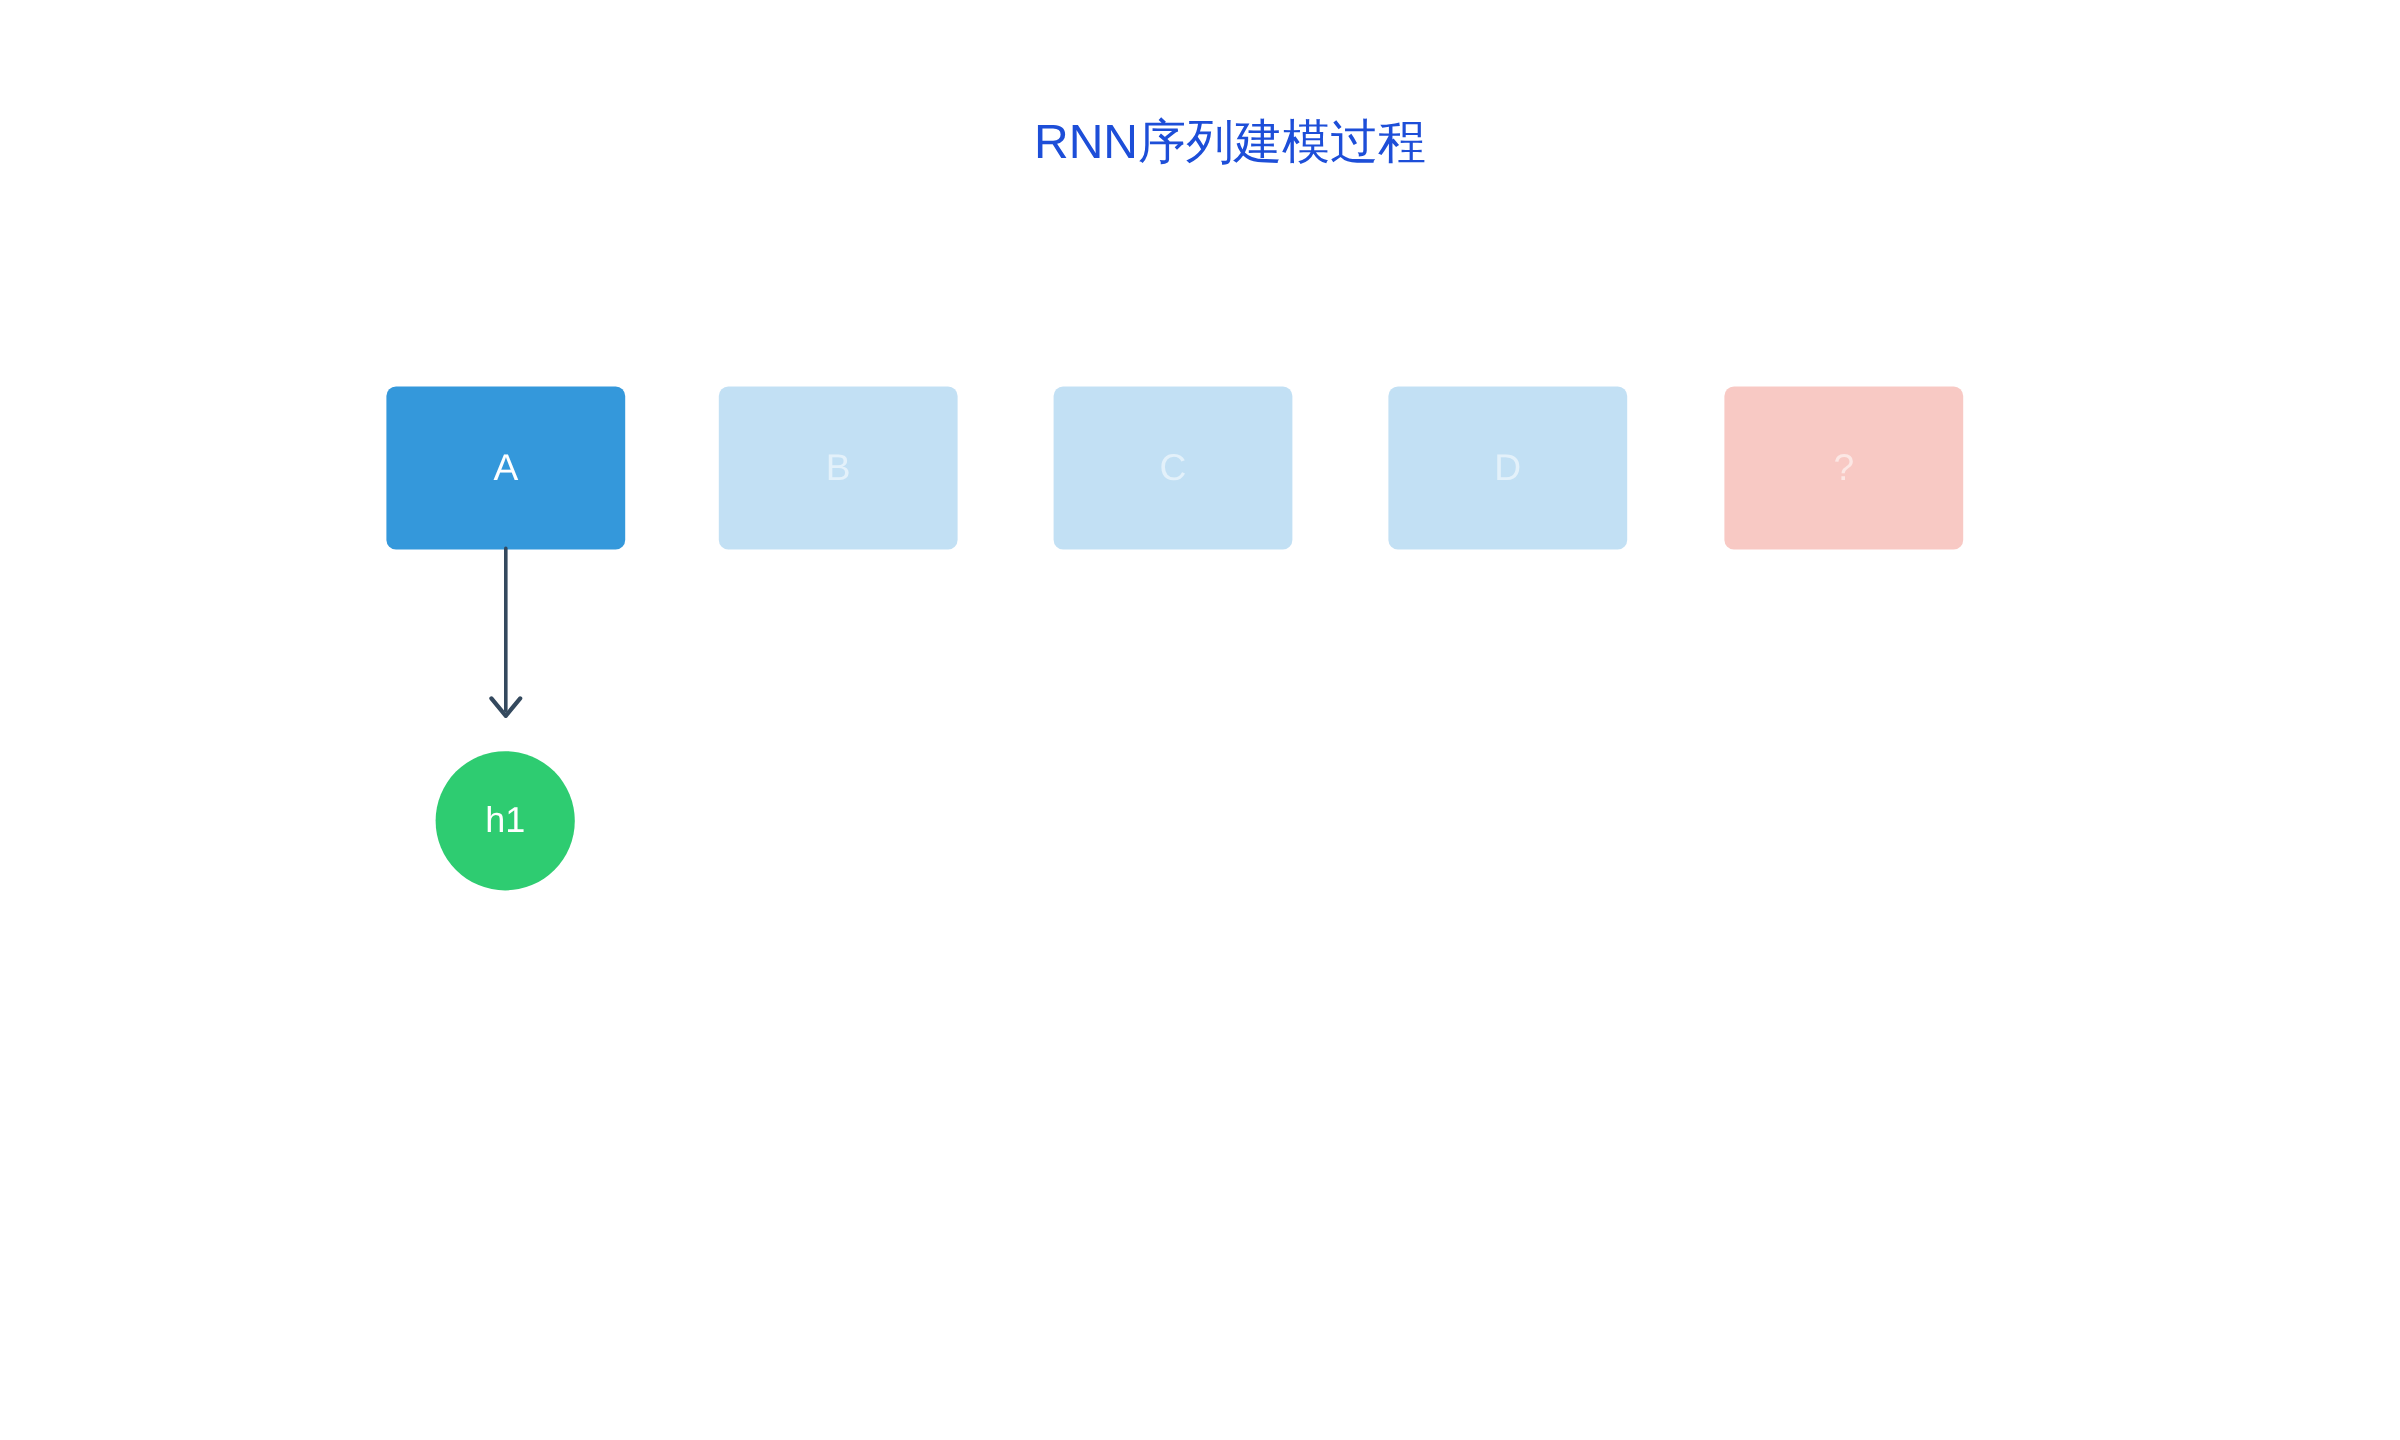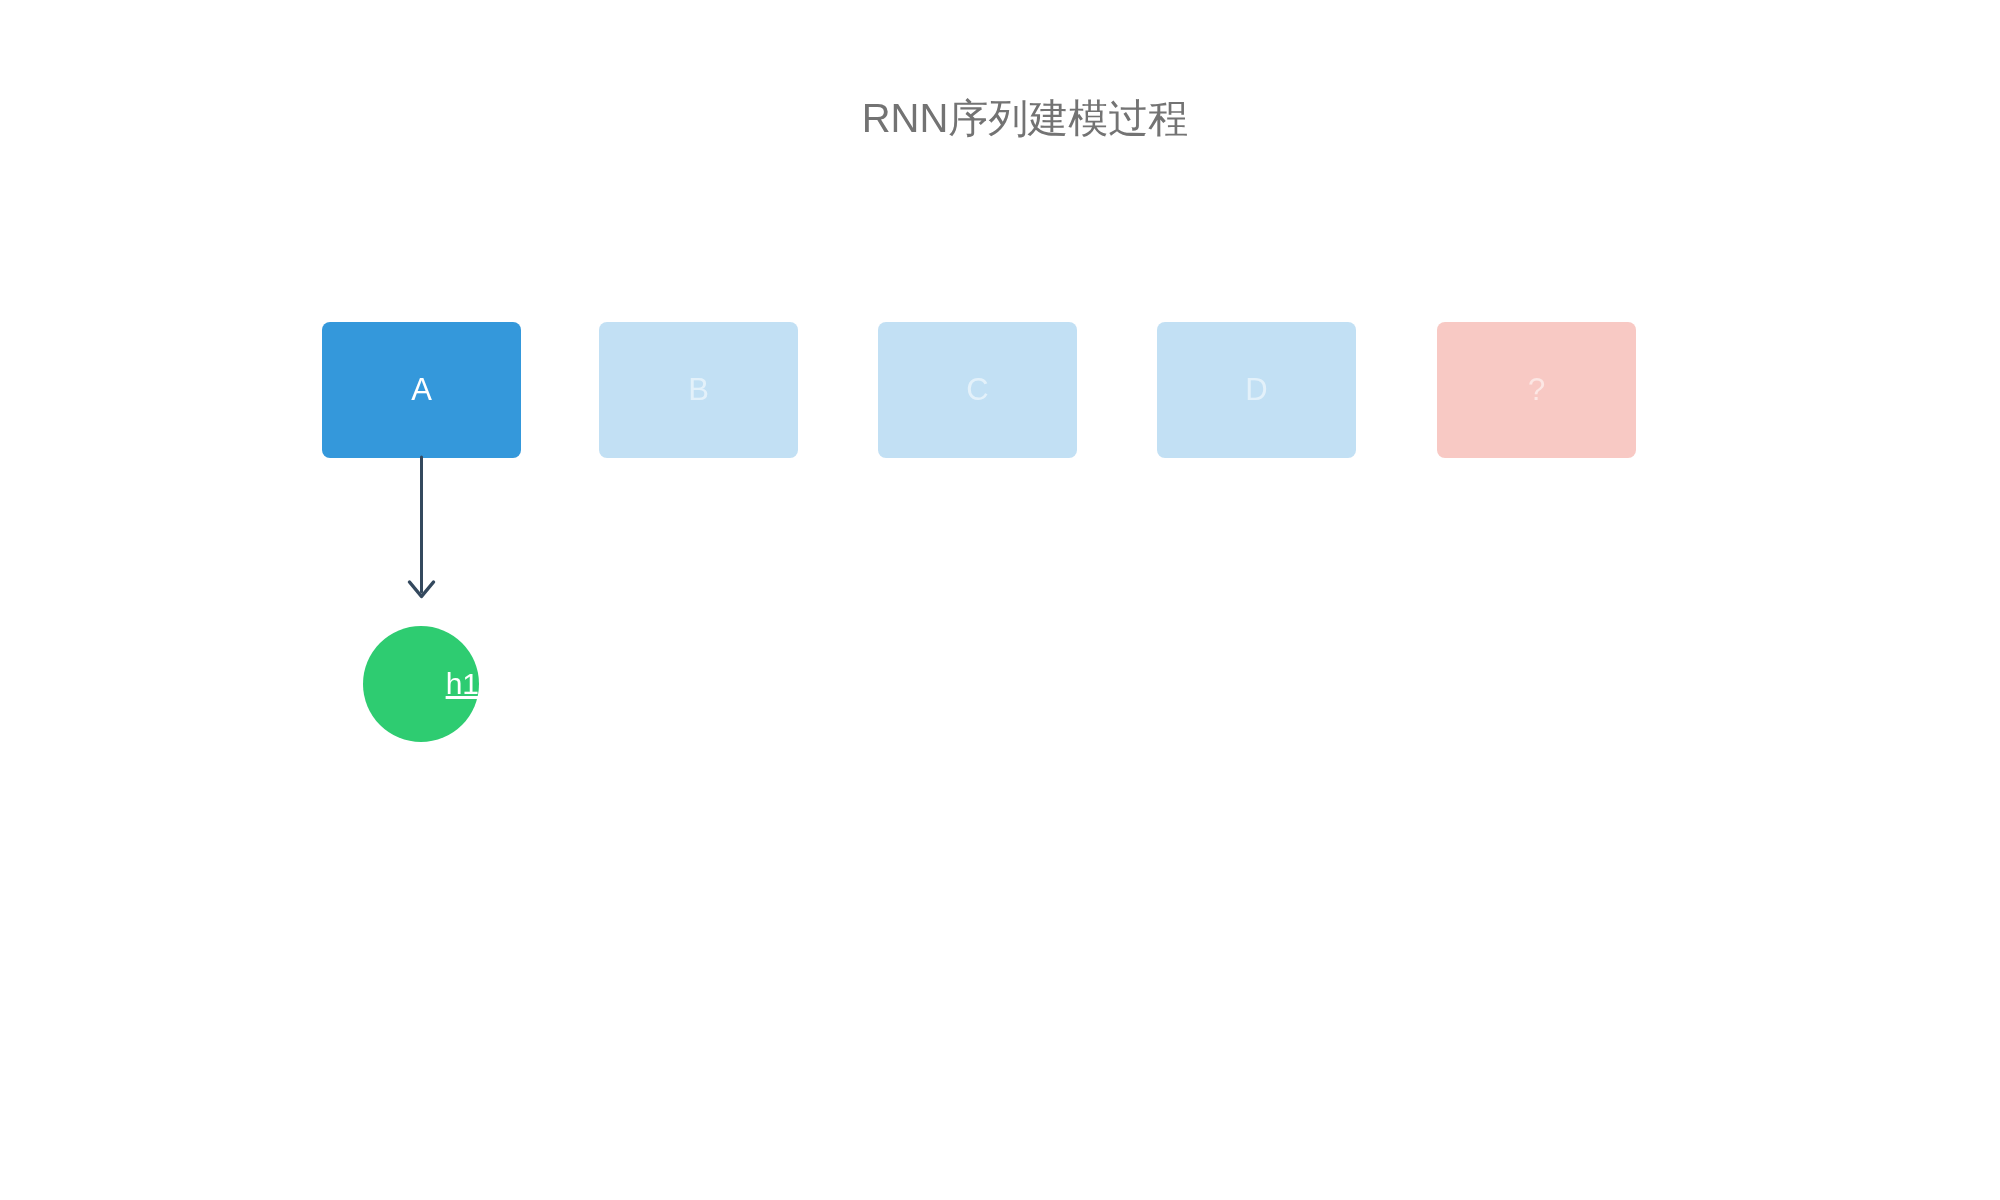--- a/index.html
+++ b/index.html
@@ -15,21 +15,21 @@
     background: #ffffff;
     overflow: hidden;
   }
   .diagram-title {
     position: absolute;
     left: 1025px;
     top: 91px;
     transform: translateX(-50%);
     font-size: 40px;
     font-weight: 500;
-    color: #737373;
+    color: #1d4ed8;
     white-space: nowrap;
   }
   .seq-box {
     position: absolute;
     top: 322px;
     width: 199px;
     height: 136px;
     border-radius: 8px;
     display: flex;
     align-items: center;
@@ -67,24 +67,23 @@
     position: absolute;
     left: 363px;
     top: 626px;
     width: 116px;
     height: 116px;
     border-radius: 50%;
     background: #2ecc71;
     color: #ffffff;
     display: flex;
     align-items: center;
-    justify-content: flex-end;
+    justify-content: center;
     font-size: 30px;
     user-select: none;
-    text-decoration: underline;
   }
 </style>
 </head>
 <body>
 
 <div id="canvas">
 
   <div class="diagram-title">RNN序列建模过程</div>
 
   <div id="box-a" class="seq-box active">

